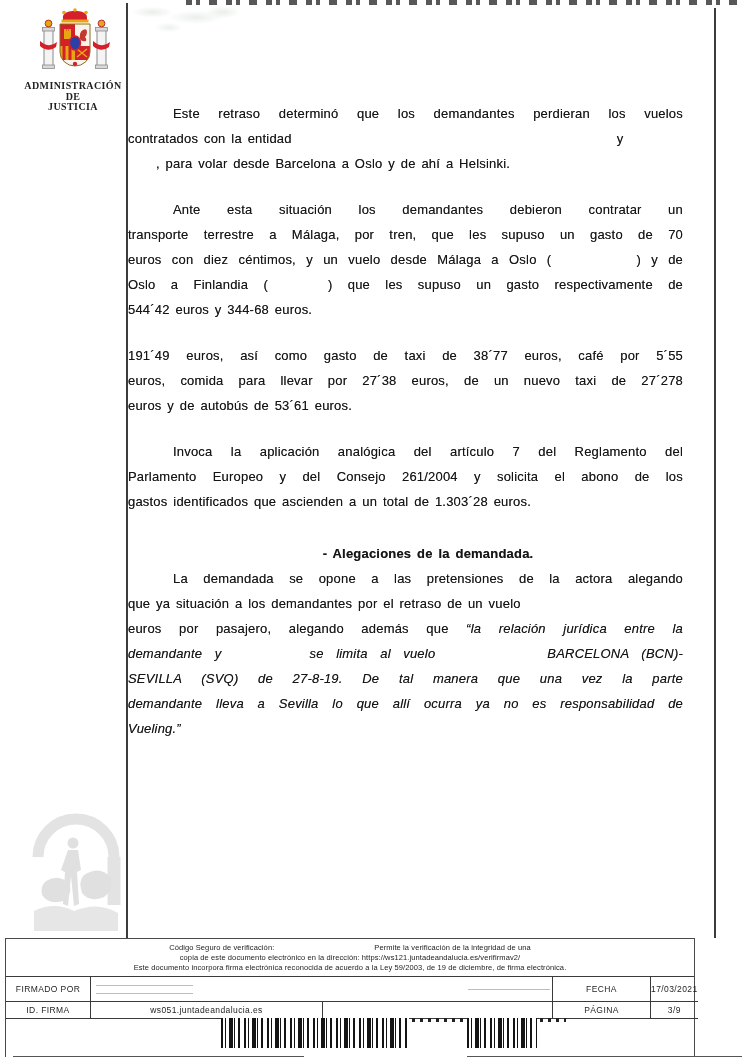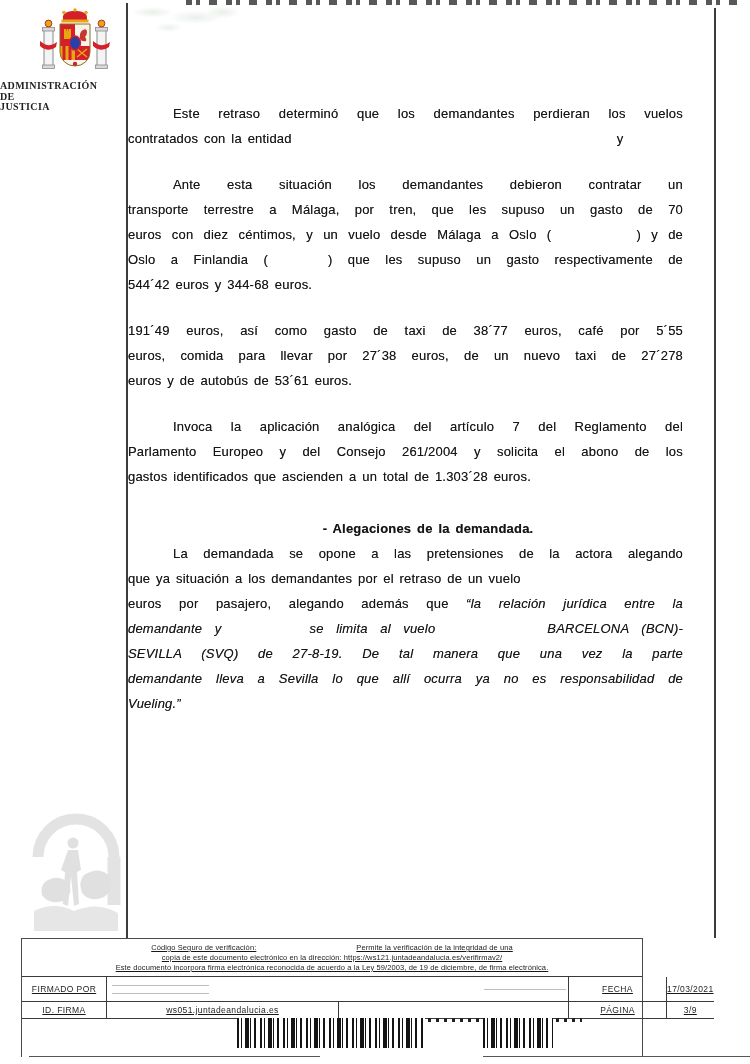--- a/index.html
+++ b/index.html
@@ -20,21 +20,21 @@
       radial-gradient(ellipse 40px 10px at 60% 45%,#eaf0ec 0%,transparent 70%),
       radial-gradient(ellipse 25px 9px at 85% 30%,#e9efe9 0%,transparent 70%),
       radial-gradient(ellipse 20px 7px at 35% 75%,#ecf1ed 0%,transparent 70%);
   }
   .rule-left{position:absolute;left:126px;top:3px;width:2px;height:935px;background:#3c3c3c;}
   .rule-right{position:absolute;left:714px;top:8px;width:2px;height:930px;background:#3c3c3c;}
 
   
   .coa{position:absolute;left:36px;top:8px;}
   .org-title{
-    position:absolute;left:0;top:81px;width:146px;text-align:left;
+    position:absolute;left:0;top:81px;width:146px;text-align:center;
     font-family:"Liberation Serif",serif;font-weight:700;font-size:10px;line-height:10.5px;
     letter-spacing:.4px;color:#1f1f1f;
   }
   .watermark{position:absolute;left:26px;top:783px;}
 
   
   .content{position:absolute;left:128px;top:101px;width:555px;}
   .doc-line{
     height:25px;line-height:25px;font-size:13px;letter-spacing:.2px;word-spacing:2px;
     white-space:nowrap;color:#161616;text-shadow:0 0 .5px rgba(0,0,0,.55);
@@ -44,22 +44,22 @@
   .para{margin:0 0 21px 0;}
   .para:nth-child(5){margin-top:27px;margin-bottom:0;}
   .para:nth-child(6){margin-top:0;}
   .para:last-child{margin-bottom:0;}
   .gap{display:inline-block;height:2px;}
   .it{font-style:italic;text-align:center;}
   .bd{font-weight:700;}
 
   
   .csv-box{
-    position:absolute;left:21px;top:938px;width:622px;height:119px;box-sizing:border-box;
-    border:1.5px solid #4a4a4a;border-bottom:none;text-decoration:underline;
+    position:absolute;left:5px;top:938px;width:690px;height:119px;box-sizing:border-box;
+    border:1.5px solid #4a4a4a;border-bottom:none;
   }
   .csv-text{
     height:33px;padding-top:4px;text-align:center;font-size:7.5px;line-height:10px;
     color:#1c1c1c;letter-spacing:.1px;
   }
   .csv-l1{display:flex;justify-content:center;align-items:flex-end;gap:100px;}
   .ftable{display:grid;grid-template-columns:85px 232px 230px 98px 1fr;border-top:1px solid #3a3a3a;}
   .fc{
     border-right:1px solid #3a3a3a;border-bottom:1px solid #3a3a3a;
     display:flex;align-items:center;justify-content:center;
@@ -162,20 +162,21 @@
     <path d="M20,98 q14,-8 24,4 q2,10 -6,16 q-16,4 -22,-6 q-2,-9 4,-14 z"></path>
     <path d="M58,92 q16,-10 26,2 q4,12 -6,20 q-14,6 -22,-4 q-4,-12 2,-18 z"></path>
     <path d="M8,128 q20,-10 40,0 q24,-10 44,2 v18 h-84 z" opacity=".8"></path>
   </g>
 </svg>
 
 <main class="content">
     <div class="para">
       <div class="doc-line jst ind"><span>Este retraso determinó que los demandantes perdieran los vuelos</span></div>
       <div class="doc-line"><span>contratados con la entidad</span><span class="gap" style="width: 325px;"></span><span>y</span></div>
+      <div class="doc-line"><span class="gap" style="width: 28px;"></span><span>, para volar desde Barcelona a Oslo y de ahí a Helsinki.</span></div>
     </div>
     <div class="para">
       <div class="doc-line jst ind"><span>Ante esta situación los demandantes debieron contratar un</span></div>
       <div class="doc-line jst"><span>transporte terrestre a Málaga, por tren, que les supuso un gasto de 70</span></div>
       <div class="doc-line jst"><span>euros con diez céntimos, y un vuelo desde Málaga a Oslo (</span><span class="gap" style="width: 85px;"></span><span>) y de</span></div>
       <div class="doc-line jst"><span>Oslo a Finlandia (</span><span class="gap" style="width: 60px;"></span><span>) que les supuso un gasto respectivamente de</span></div>
       <div class="doc-line"><span>544´42 euros y 344-68 euros.</span></div>
     </div>
     <div class="para">
       <div class="doc-line jst"><span>191´49 euros, así como gasto de taxi de 38´77 euros, café por 5´55</span></div>

